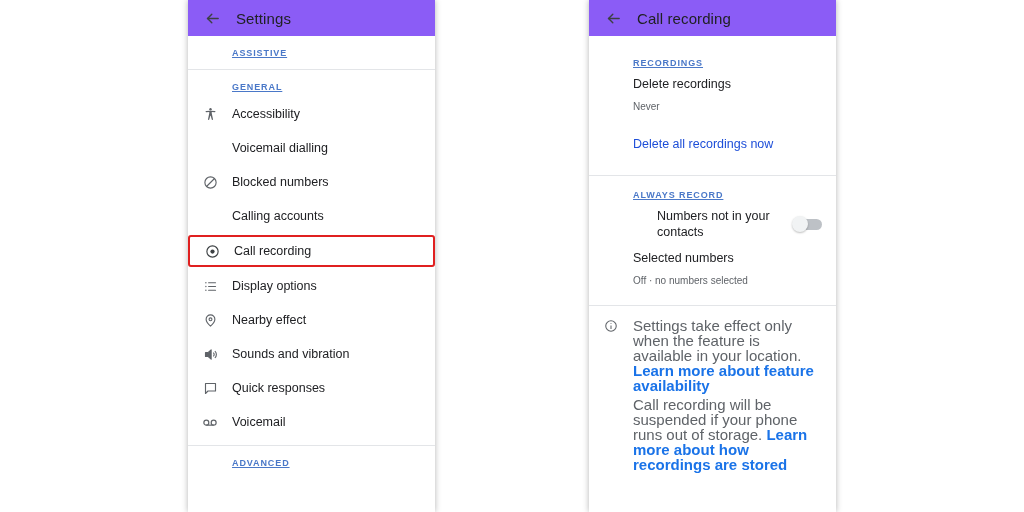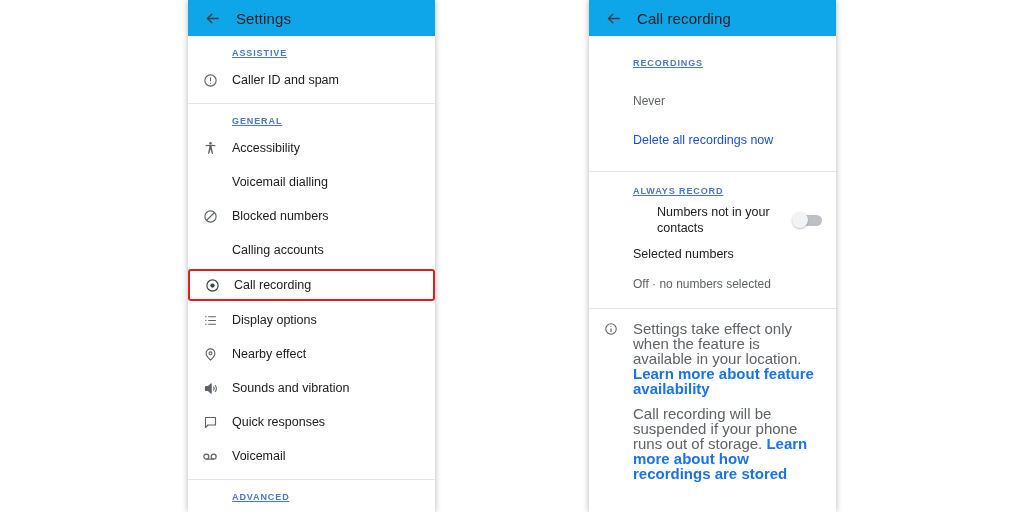--- a/index.html
+++ b/index.html
@@ -21,21 +21,21 @@
     background: #ffffff;
     box-shadow: 0 0 6px rgba(0,0,0,0.30);
     overflow: hidden;
   }
   #panel-settings { left: 188px; width: 247px; }
   #panel-callrec  { left: 589px; width: 247px; }
 
   
   .appbar {
     height: 36px;
-    background: #0ea5e9;
+    background: #8b5cf6;
     display: flex;
     align-items: center;
     padding-left: 10px;
   }
   .appbar .back {
     width: 28px; height: 28px;
     display: flex; align-items: center; justify-content: center;
     flex: 0 0 auto;
   }
   .appbar .title {
@@ -75,24 +75,24 @@
     justify-content: center;
     color: #5f6368;
   }
   .row .txt { flex: 1 1 auto; }
   .row .label {
     font-size: 12.5px;
     color: #202124;
     line-height: 16px;
   }
   .row .sub {
-    font-size: 12px;
+    font-size: 10px;
     color: #5f6368;
     line-height: 14px;
-    margin-top: 15px;
+    margin-top: 8px;
   }
   .row.disabled .label { color: #1d4ed8; }
 
   
   .row.highlight {
     border: 2px solid #e02020;
     border-radius: 3px;
     margin: 2px 0 2px 0;
     padding-right: 12px;
     min-height: 32px;
@@ -126,21 +126,21 @@
     display: flex; justify-content: center;
     padding-top: 1px;
     color: #5f6368;
   }
   .info-block .body { flex: 1 1 auto; }
   .info-p {
     font-size: 15px;
     line-height: 15px;
     color: #5f6368;
   }
-  .info-p + .info-p { margin-top: 10px; }
+  .info-p + .info-p { margin-top: 4px; }
   .info-p a { color: #1a73e8; text-decoration: none; font-weight: bold; }
 
   svg { display: block; }
 </style>
 </head>
 <body>
 
 <div class="panel" id="panel-settings">
 
   <div class="appbar">
@@ -148,32 +148,20 @@
       <svg width="17" height="17" viewBox="0 0 24 24" fill="none" stroke="#3c4043" stroke-width="2" stroke-linecap="round" stroke-linejoin="round">
         <line x1="20" y1="12" x2="5" y2="12"></line>
           <polyline points="11 18 5 12 11 6"></polyline>
       </svg>
     </div>
     <div class="title">Settings</div>
   </div>
 
   <div class="section-label">ASSISTIVE</div>
 
-  <div class="row">
-    <div class="ico">
-      <svg width="15" height="15" viewBox="0 0 24 24" fill="none" stroke="#5f6368" stroke-width="1.8">
-        <circle cx="12" cy="12" r="9"></circle>
-          <line x1="12" y1="7" x2="12" y2="13"></line>
-          <circle cx="12" cy="16.5" r=".9" fill="#5f6368" stroke="none"></circle>
-      </svg>
-    </div>
-    <div class="txt">
-        <div class="label">Caller ID and spam</div>
-      </div>
-  </div>
 
   <div class="divider"></div>
 
   <div class="section-label">GENERAL</div>
 
   <div class="row">
     <div class="ico">
       <svg width="15" height="15" viewBox="0 0 24 24" fill="#5f6368">
         <circle cx="12" cy="3.6" r="1.9"></circle>
         <path d="M20 7.2c0 .6-.5 1-1.1 1L14 8v2.1l2 9.3c.1.6-.3 1.1-.9 1.2-.6.1-1.1-.3-1.2-.9L12.3 14h-.6l-1.6 5.7c-.1.6-.7 1-1.2.9-.6-.1-1-.6-.9-1.2l2-9.3V8l-4.9.2C4.5 8.2 4 7.8 4 7.2c0-.6.5-1 1.1-1L12 6l6.9.2c.6 0 1.1.4 1.1 1z"></path>
@@ -303,20 +291,21 @@
       </svg>
     </div>
     <div class="title">Call recording</div>
   </div>
 
   <div class="section-label" style="padding-top:22px;">RECORDINGS</div>
 
   <div class="row" style="min-height:40px;">
     <div class="ico"></div>
     <div class="txt">
+      <div class="label">Delete recordings</div>
       <div class="sub">Never</div>
     </div>
   </div>
 
   <div class="row disabled" style="margin-top:10px;">
     <div class="ico"></div>
     <div class="txt">
       <div class="label">Delete all recordings now</div>
     </div>
   </div>

